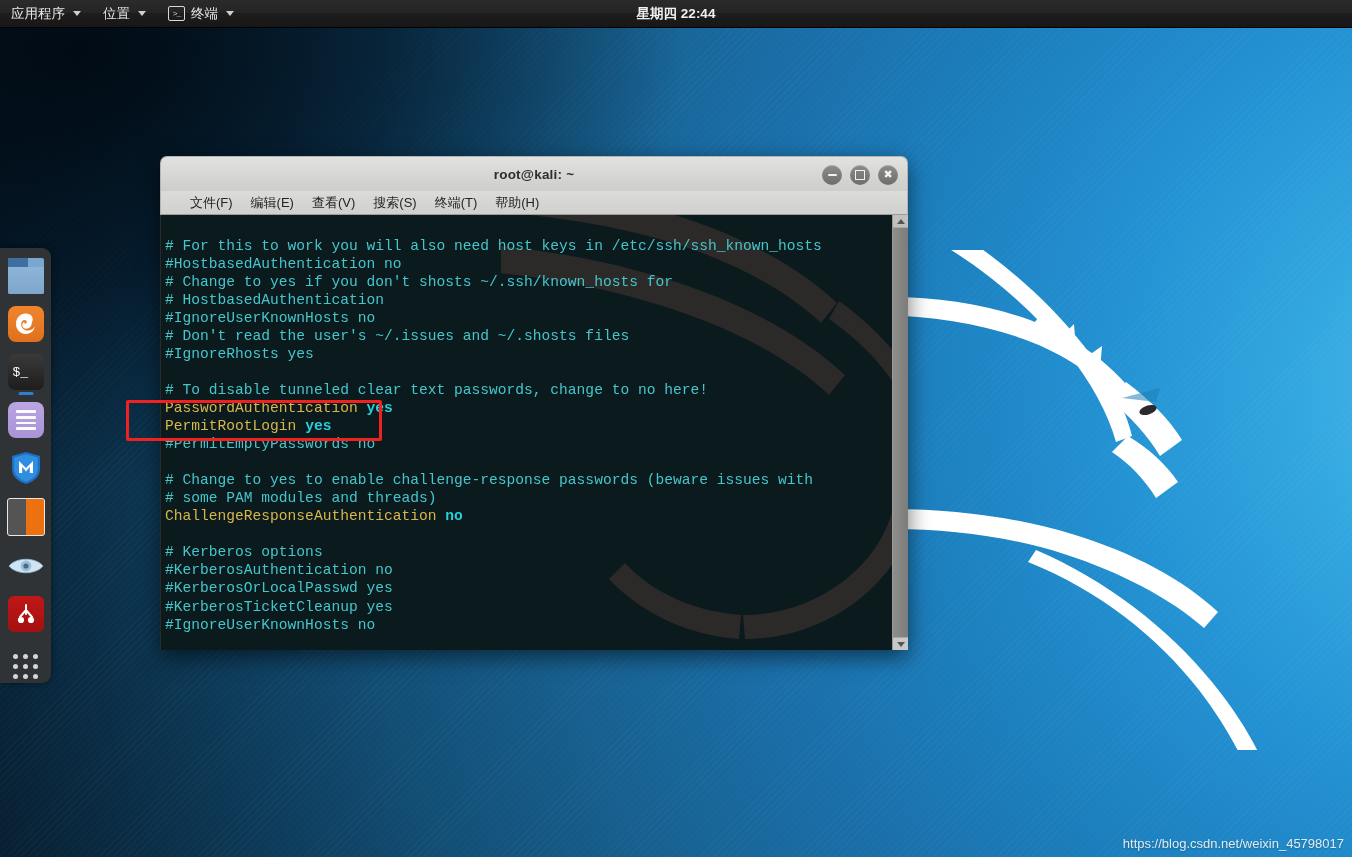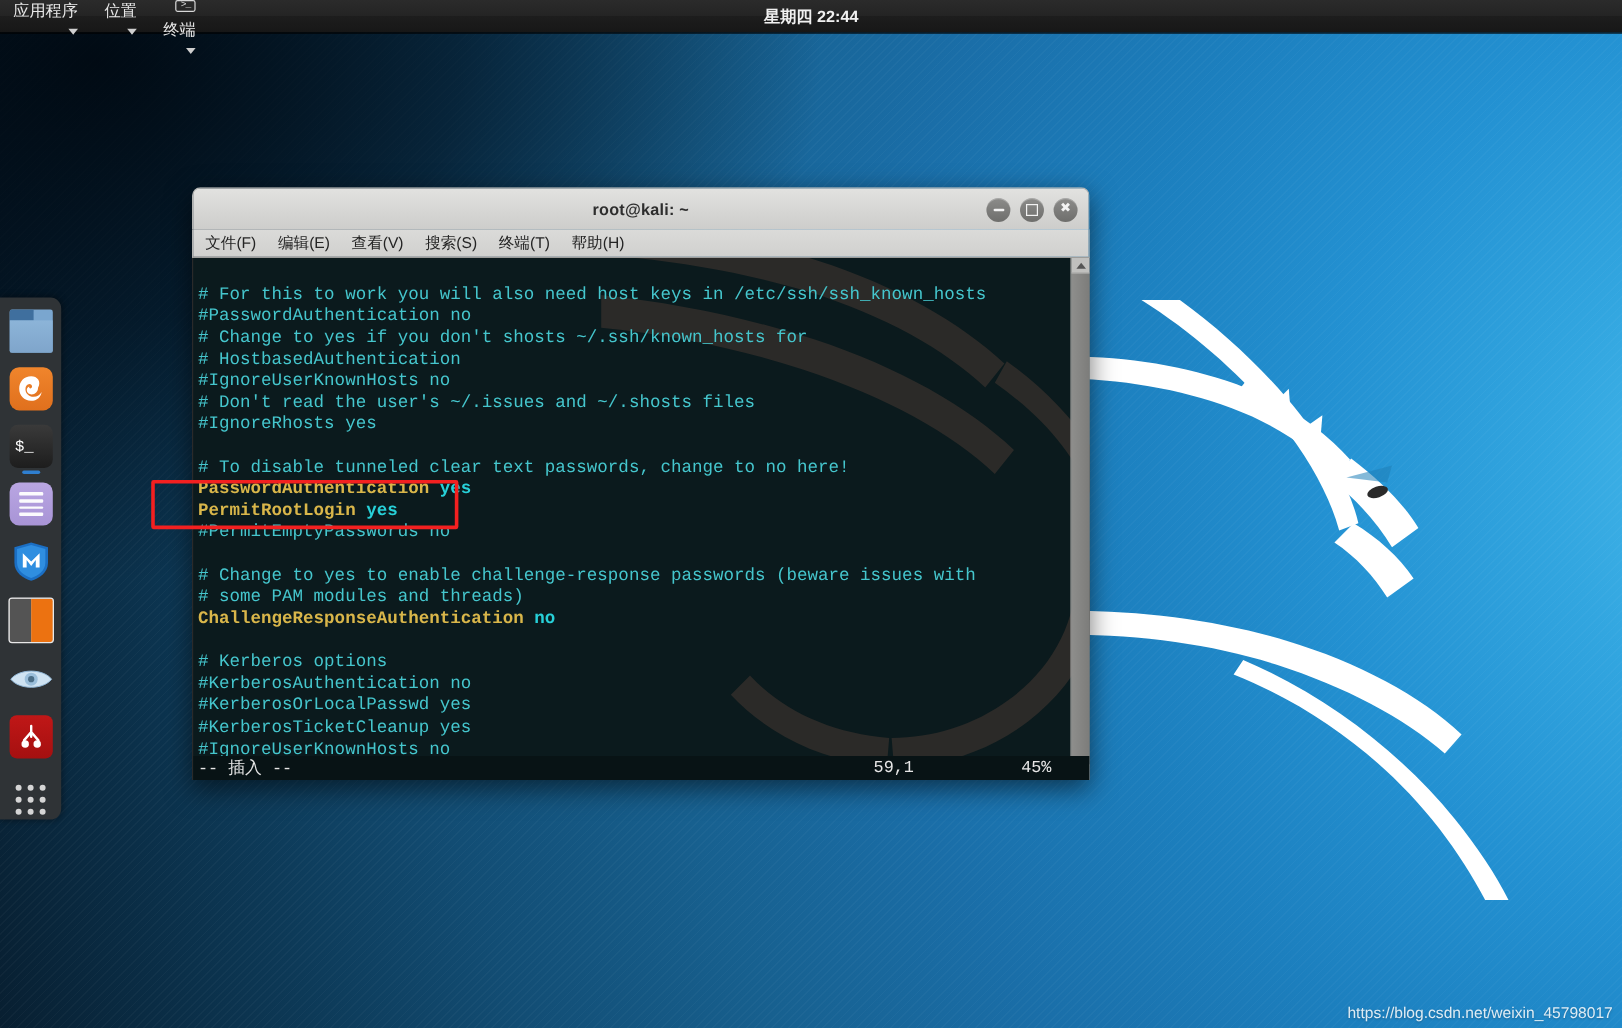--- a/index.html
+++ b/index.html
@@ -35,24 +35,23 @@
   
   #top-panel{
     position:absolute;left:0;top:0;width:1352px;height:27px;
     background:linear-gradient(to bottom,#2b2b2b 0%,#242424 48%,#1d1d1d 50%,#171717 100%);
     border-bottom:1px solid #000;
     display:flex;align-items:center;
     color:#e8e8e8;font-size:13.5px;
     z-index:50;
   }
   .panel-item{
-    display:flex;align-items:flex-end;gap:6px;
+    display:flex;align-items:center;gap:6px;
     padding:0 11px;height:27px;cursor:default;
     white-space:nowrap;
-    flex-direction:column;
   }
   .caret{
     width:0;height:0;border-left:4.5px solid transparent;border-right:4.5px solid transparent;
     border-top:5px solid #cfcfcf;display:inline-block;margin-left:2px;
   }
   .term-glyph{
     width:15px;height:13px;border:1.4px solid #d8d8d8;border-radius:2px;
     display:inline-flex;align-items:center;justify-content:center;
     font-family:"Liberation Mono",monospace;font-size:8px;color:#d8d8d8;line-height:1;
     letter-spacing:-1px;
@@ -144,21 +143,21 @@
   }
   .wbtn .g{color:#f2f2f2;font-size:11px;line-height:1;font-family:"Liberation Sans",sans-serif;}
   .wbtn .minus{width:9px;height:2px;background:#f2f2f2;border-radius:1px;display:block;}
   .wbtn .square{width:8px;height:8px;border:1.6px solid #f2f2f2;display:block;}
 
   #menubar{
     height:24px;width:100%;box-sizing:border-box;
     background:linear-gradient(to bottom,#dbdbd9,#d0d0ce);
     border-left:1px solid #b4b4b2;border-right:1px solid #b4b4b2;
     border-bottom:1px solid #9c9c9a;
-    display:flex;align-items:center;padding-left:1px;
+    display:flex;align-items:center;padding-left:20px;
   }
   .menu-item{
     font-size:13px;color:#242424;padding:2px 9px;cursor:pointer;white-space:nowrap;
   }
 
   #term-body{
     position:relative;width:100%;height:435px;box-sizing:border-box;
     background:#0b1a1d;
     border-left:1px solid #2a2a2a;
     display:flex;overflow:hidden;
@@ -168,21 +167,21 @@
     opacity:1;pointer-events:none;
   }
   #term-text{
     position:relative;z-index:2;
     flex:1;padding:7px 0 0 4px;
     font-family:"Liberation Mono",monospace;
     font-size:14.6px;line-height:18.05px;
     white-space:pre;color:#3bd6d6;overflow:hidden;
   }
   .c-comment{color:#45c6cd;}
-  .c-key{color:#d9b64a;font-weight:bold;}
+  .c-key{color:#d9b64a;}
   .c-val{color:#27d0d8;font-weight:bold;}
   #term-status{
     position:absolute;left:0;bottom:0;width:100%;height:20px;z-index:3;
     background:#081315;color:#e6e6e6;
     font-family:"Liberation Mono",monospace;font-size:14px;
     display:flex;align-items:center;
   }
   #status-mode{padding-left:4px;}
   #status-pos{position:absolute;left:567px;}
   #status-pct{position:absolute;left:690px;}
@@ -371,21 +370,21 @@
       <g fill="#2b2a28">
         <path d="M-120,18 C-20,10 90,24 180,52 C246,73 300,104 336,138 L320,158 C286,126 236,98 172,78 C86,52 -20,40 -120,48 Z"></path>
         <path d="M-150,78 C-40,70 80,86 178,118 C248,141 306,174 344,210 L328,230 C292,196 238,166 168,143 C74,112 -40,98 -150,106 Z"></path>
         <path d="M338,136 C388,172 420,216 432,258 C442,294 436,330 416,358 L396,344 C414,320 420,290 412,260 C402,224 374,186 328,154 Z"></path>
         <path d="M420,300 C424,352 400,402 356,436 C322,462 282,474 244,474 L242,450 C276,450 310,440 340,418 C378,390 398,350 396,304 Z"></path>
         <path d="M238,474 C186,470 140,448 108,414 L124,398 C152,428 192,446 240,450 Z"></path>
       </g>
     </svg>
 
     <pre id="term-text"><span class="c-comment"># For this to work you will also need host keys in /etc/ssh/ssh_known_hosts</span>
-<span class="c-comment">#PasswordAuthentication no</span>
+<span class="c-comment">#HostbasedAuthentication no</span>
 <span class="c-comment"># Change to yes if you don't shosts ~/.ssh/known_hosts for</span>
 <span class="c-comment"># HostbasedAuthentication</span>
 <span class="c-comment">#IgnoreUserKnownHosts no</span>
 <span class="c-comment"># Don't read the user's ~/.issues and ~/.shosts files</span>
 <span class="c-comment">#IgnoreRhosts yes</span>
 
 <span class="c-comment"># To disable tunneled clear text passwords, change to no here!</span>
 <span class="c-key">PasswordAuthentication</span> <span class="c-val">yes</span>
 <span class="c-key">PermitRootLogin</span> <span class="c-val">yes</span>
 <span class="c-comment">#PermitEmptyPasswords no</span>
@@ -403,23 +402,18 @@
     <div id="term-scroll">
       <div id="scroll-up">
           <span class="arrow-up"></span>
         </div>
       <div id="scroll-thumb"></div>
       <div id="scroll-down">
           <span class="arrow-down"></span>
         </div>
     </div>
 
-    <div id="term-status">
-      <span id="status-mode">-- 插入 --</span>
-      <span id="status-pos">59,1</span>
-      <span id="status-pct">45%</span>
-    </div>
   </div>
 </div>
 
 <div id="annot-box"></div>
 
 <div id="watermark">https://blog.csdn.net/weixin_45798017</div>
 
 </body></html>

